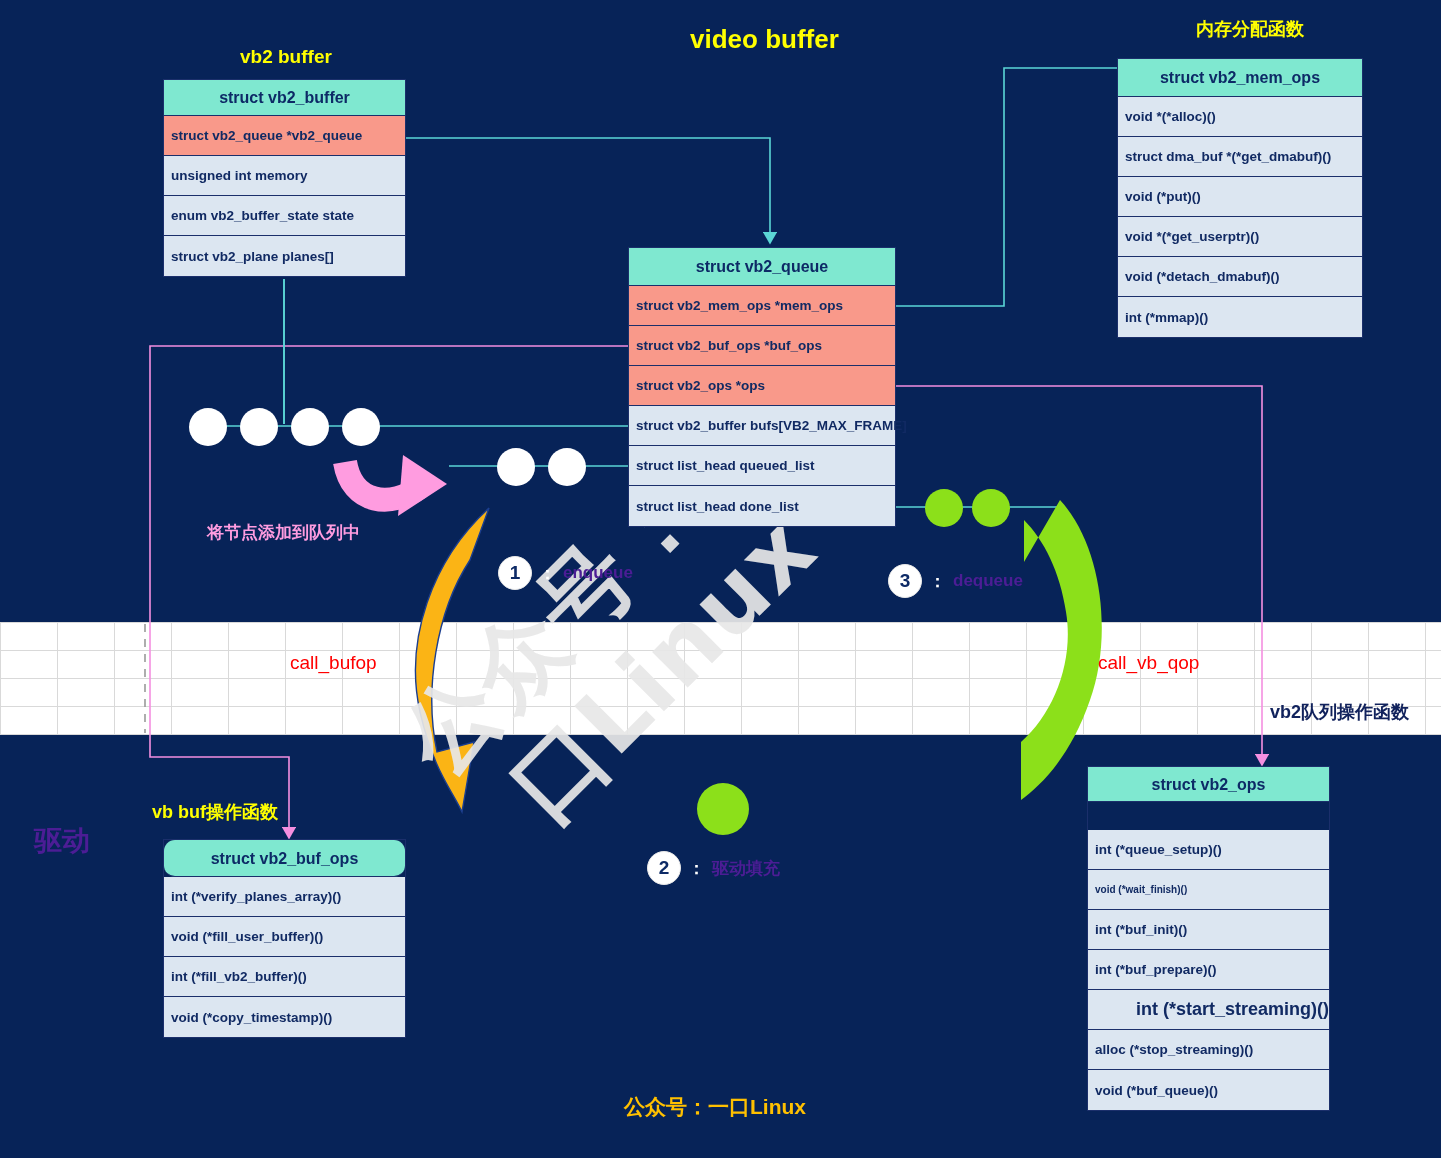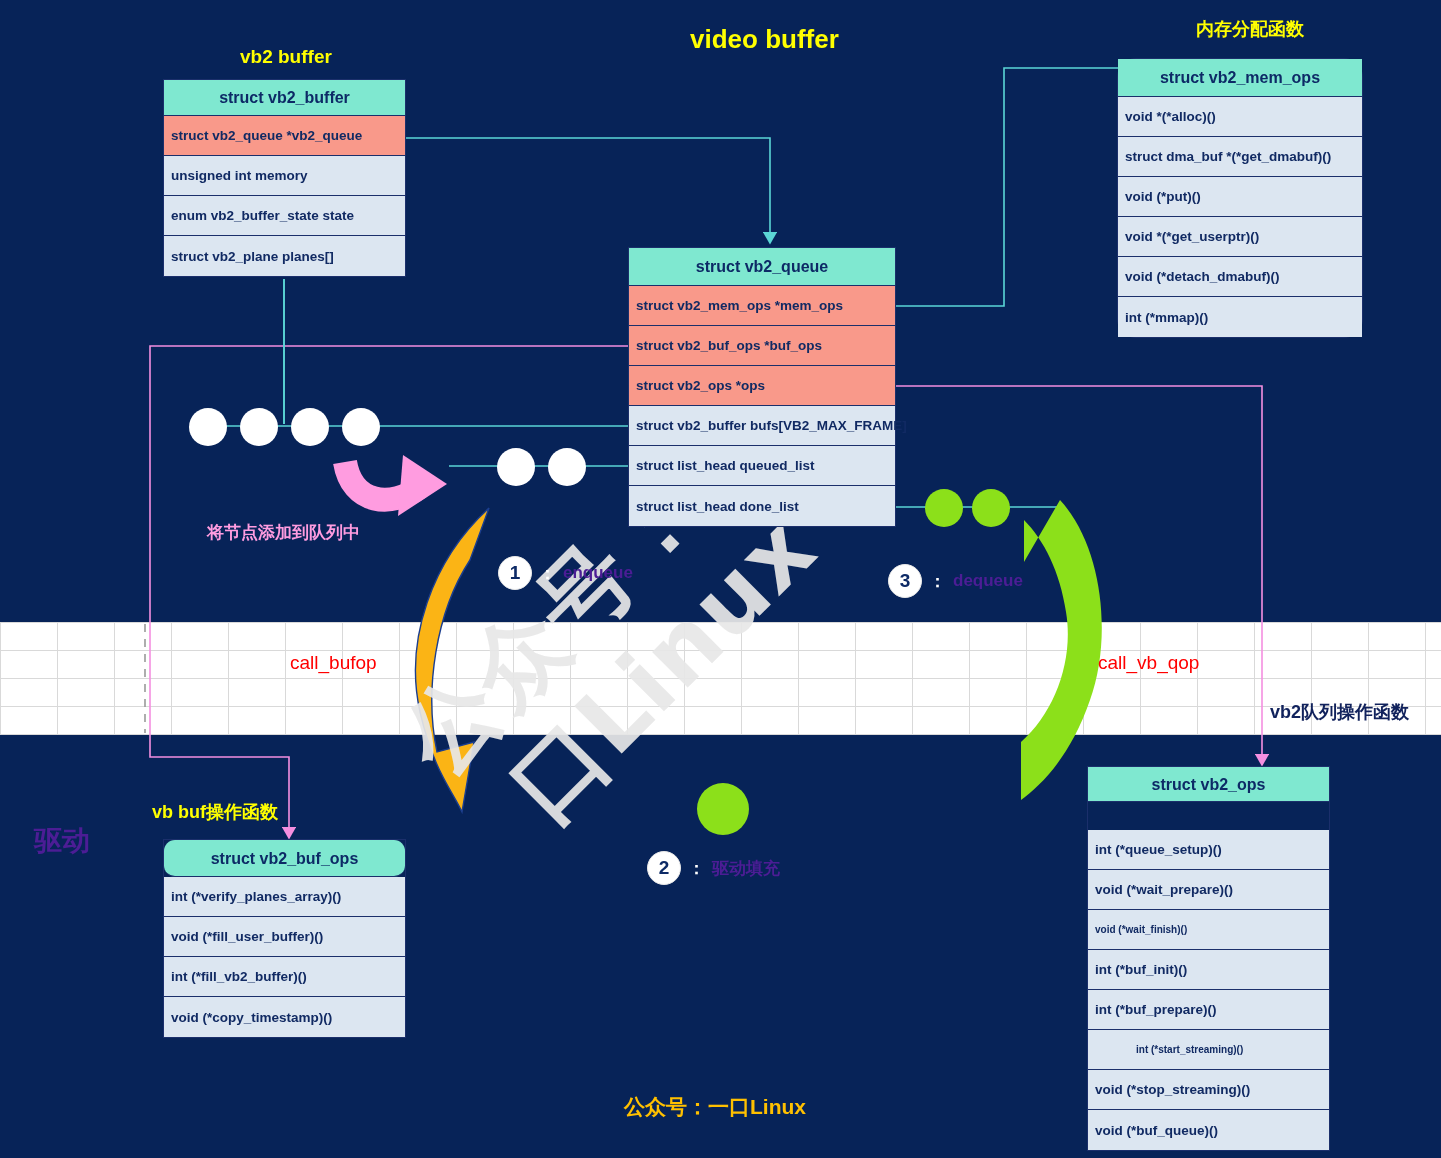--- a/index.html
+++ b/index.html
@@ -153,45 +153,44 @@
   <div class="tbl" id="tbl-vb2-queue" style="left:628px;top:247px;width:268px;">
     <div class="hd" style="height:38px;line-height:38px;font-size:16px;">struct vb2_queue</div>
     <div class="rw hi" style="height:40px;font-size:13.5px;">struct vb2_mem_ops *mem_ops</div>
     <div class="rw hi" style="height:40px;font-size:13.5px;">struct vb2_buf_ops *buf_ops</div>
     <div class="rw hi" style="height:40px;font-size:13.5px;">struct vb2_ops    *ops</div>
     <div class="rw" style="height:40px;font-size:13.5px;">struct vb2_buffer bufs[VB2_MAX_FRAME]</div>
     <div class="rw" style="height:40px;font-size:13.5px;">struct list_head   queued_list</div>
     <div class="rw" style="height:40px;font-size:13.5px;">struct list_head   done_list</div>
   </div>
 
-  <div class="tbl" id="tbl-vb2-mem-ops" style="left:1117px;top:58px;width:246px;border-radius:19px;">
+  <div class="tbl" id="tbl-vb2-mem-ops" style="left:1117px;top:58px;width:246px;">
     <div class="hd" style="height:38px;line-height:38px;font-size:16px;">struct vb2_mem_ops</div>
     <div class="rw" style="height:40px;font-size:13.5px;">void *(*alloc)()</div>
     <div class="rw" style="height:40px;font-size:13.5px;">struct dma_buf *(*get_dmabuf)()</div>
     <div class="rw" style="height:40px;font-size:13.5px;">void (*put)()</div>
     <div class="rw" style="height:40px;font-size:13.5px;">void *(*get_userptr)()</div>
     <div class="rw" style="height:40px;font-size:13.5px;">void (*detach_dmabuf)()</div>
     <div class="rw" style="height:40px;font-size:13.5px;">int (*mmap)()</div>
   </div>
 
   <div class="tbl" id="tbl-vb2-buf-ops" style="left:163px;top:839px;width:243px;">
     <div class="hd" style="height:37px;line-height:37px;font-size:16px;border-radius:11px;">struct vb2_buf_ops</div>
     <div class="rw" style="height:40px;font-size:13.5px;">int (*verify_planes_array)()</div>
     <div class="rw" style="height:40px;font-size:13.5px;">void (*fill_user_buffer)()</div>
     <div class="rw" style="height:40px;font-size:13.5px;">int (*fill_vb2_buffer)()</div>
     <div class="rw" style="height:40px;font-size:13.5px;">void (*copy_timestamp)()</div>
   </div>
 
   <div class="tbl" id="tbl-vb2-ops" style="left:1087px;top:766px;width:243px;">
     <div class="hd" style="height:35px;line-height:35px;font-size:16px;">struct vb2_ops</div>
     <div class="rw" style="height:40px;font-size:13.5px;margin-top:28px;">int (*queue_setup)()</div>
-    <div class="rw" style="height:40px;font-size:13.5px;">void (*wait_prepare)()</div>
     <div class="rw" style="height:40px;font-size:10px;">void (*wait_finish)()</div>
     <div class="rw" style="height:40px;font-size:13.5px;">int (*buf_init)()</div>
     <div class="rw" style="height:40px;font-size:13.5px;">int (*buf_prepare)()</div>
-    <div class="rw" style="height:40px;font-size:10px;padding-left:48px;">int (*start_streaming)()</div>
-    <div class="rw" style="height:40px;font-size:13.5px;">void (*stop_streaming)()</div>
+    <div class="rw" style="height:40px;font-size:18px;padding-left:48px;">int (*start_streaming)()</div>
+    <div class="rw" style="height:40px;font-size:13.5px;">alloc (*stop_streaming)()</div>
     <div class="rw" style="height:40px;font-size:13.5px;">void (*buf_queue)()</div>
   </div>
 
   <div class="lbl t-gold" style="left:624px;top:1093px;font-size:21px;">公众号：一口Linux</div>
 
 </div>
 
 </body></html>

